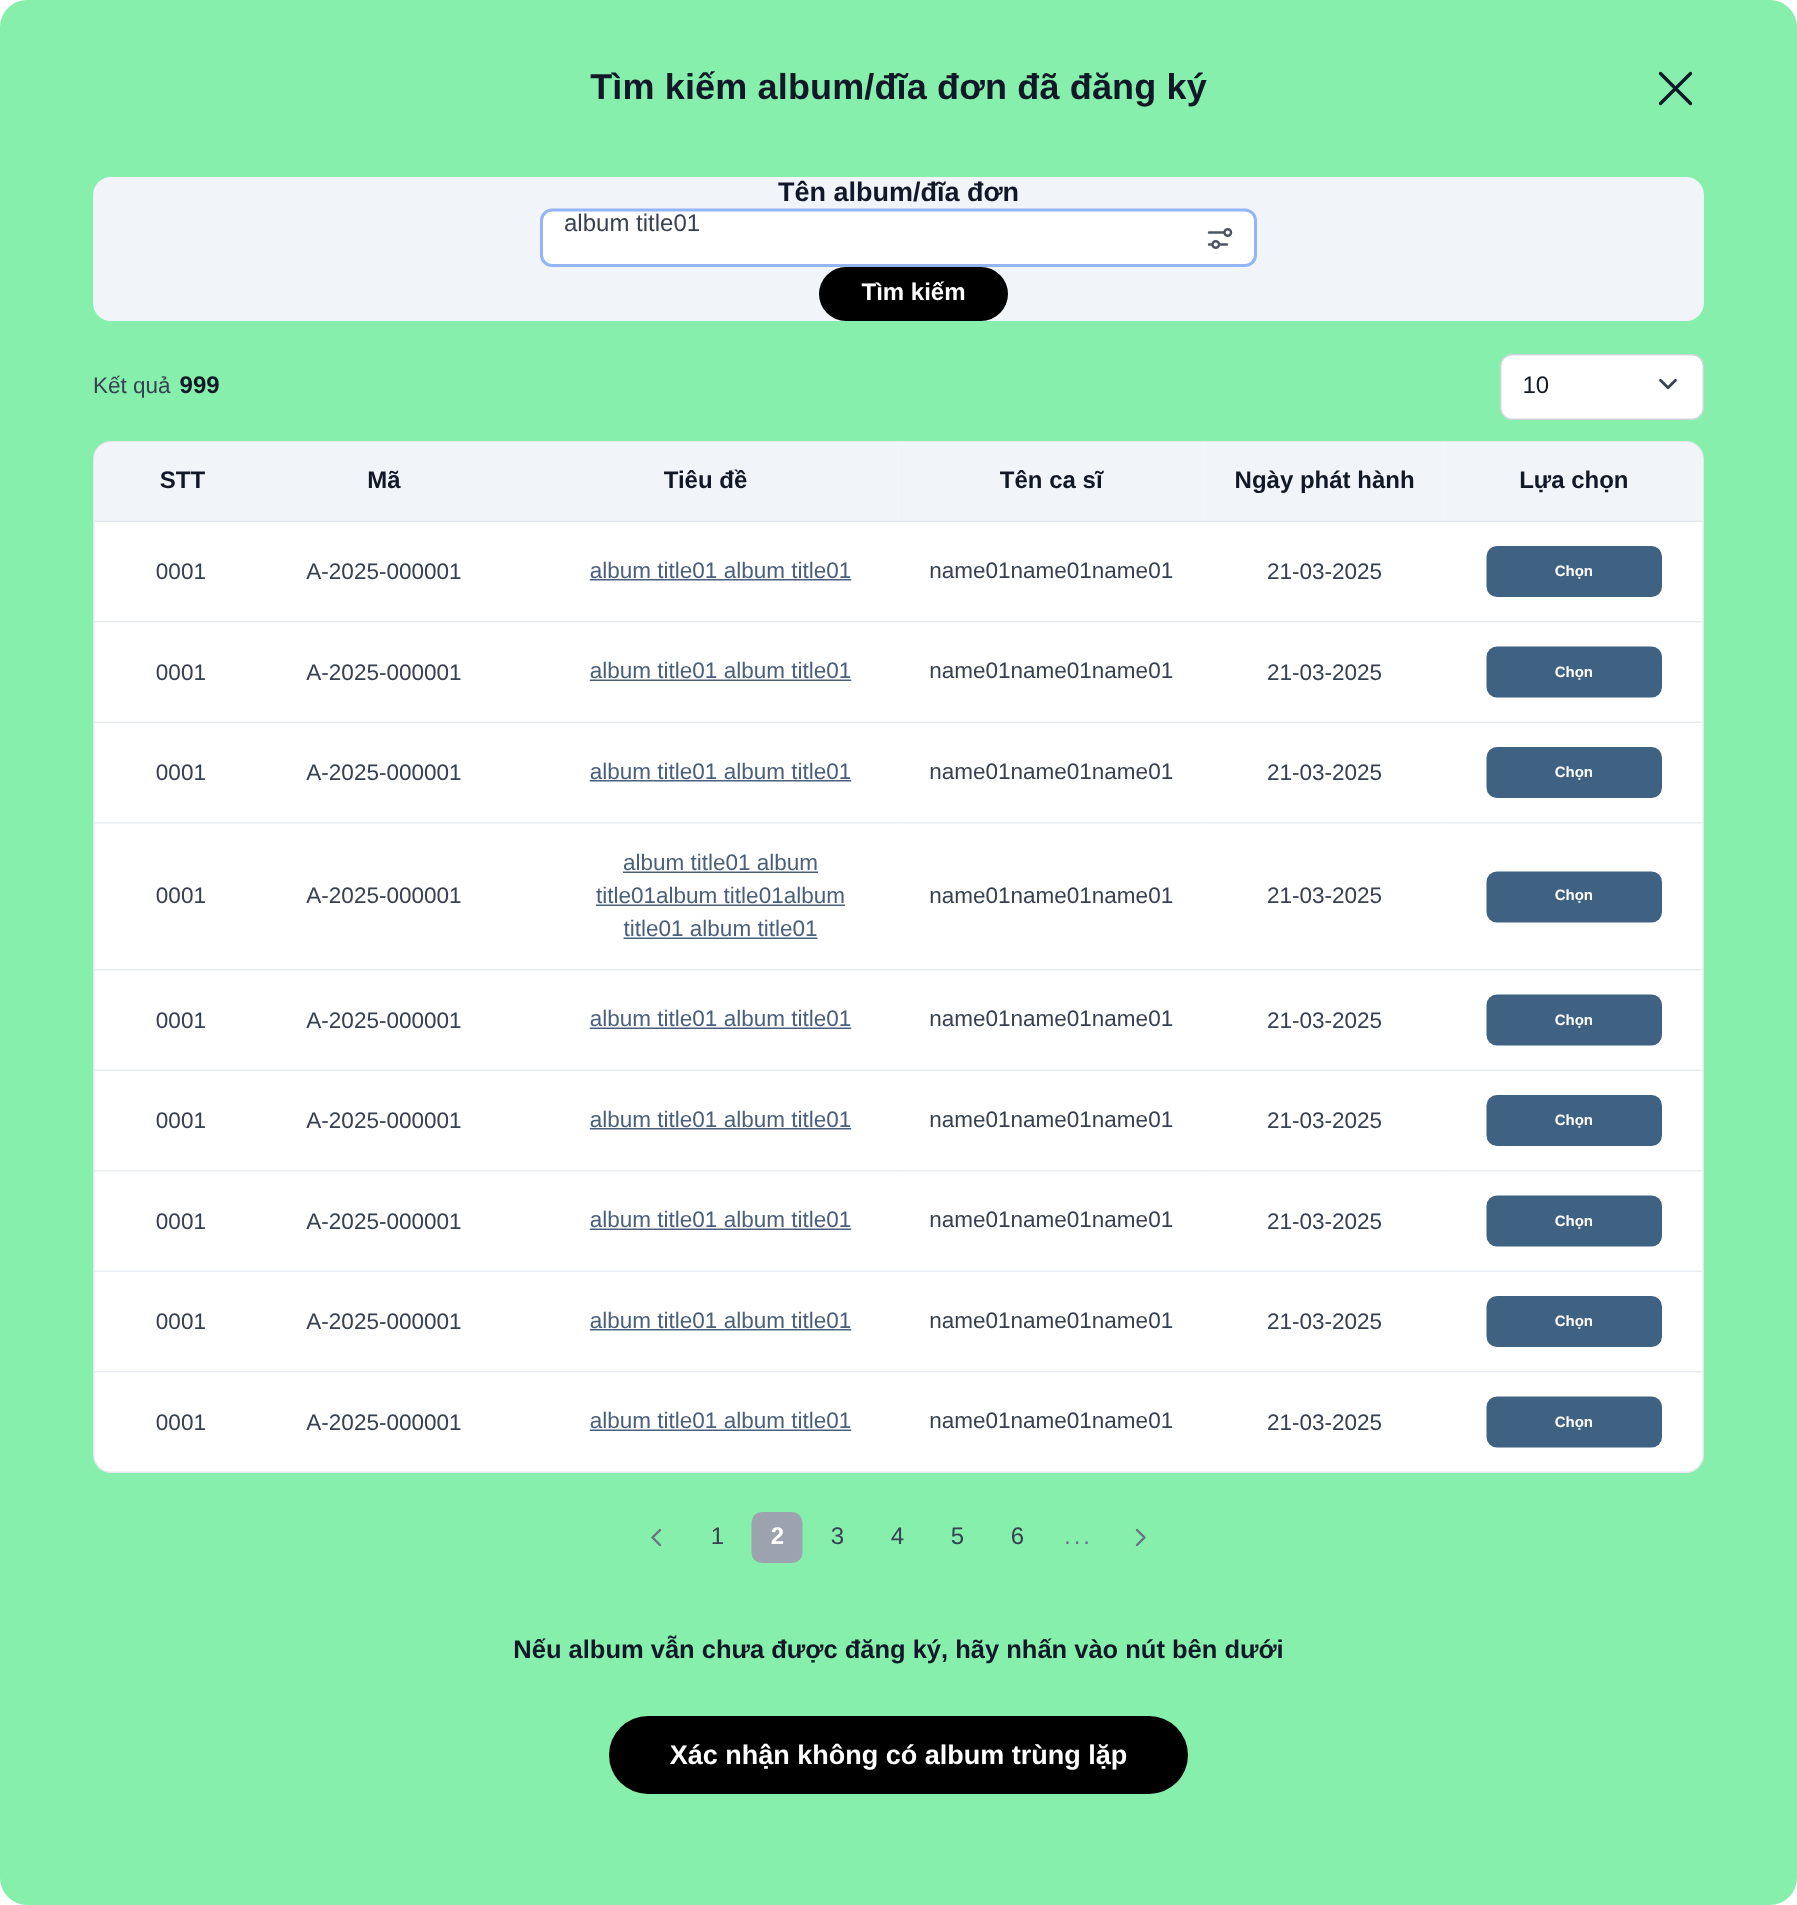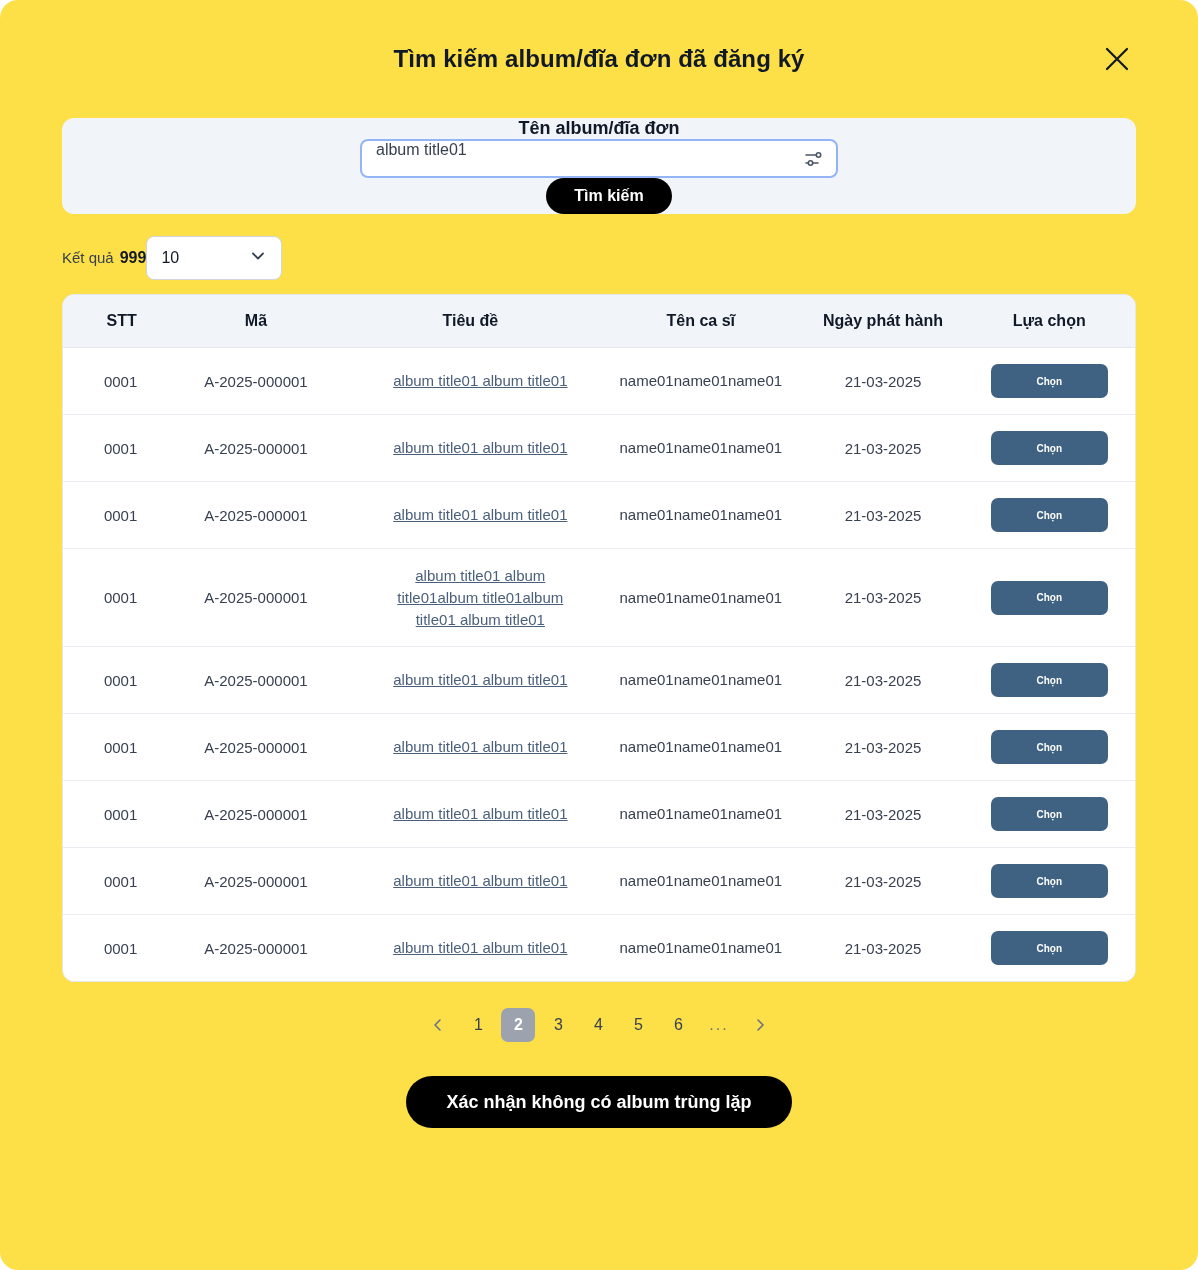--- a/index.html
+++ b/index.html
@@ -12,21 +12,21 @@
   }
   body {
     width: 1198px;
     height: 1270px;
     overflow: hidden;
   }
   .modal {
     position: relative;
     width: 1198px;
     height: 1270px;
-    background: #fde047;
+    background: #86efac;
     border-radius: 18px;
     padding: 0;
   }
   .modal-header {
     position: relative;
     height: 118px;
     display: flex;
     align-items: center;
     justify-content: center;
   }
@@ -107,20 +107,21 @@
     font-weight: bold;
     cursor: pointer;
     font-family: "Liberation Sans", sans-serif;
     text-align: center;
   }
 
   .results-bar {
     margin: 22px 62px 0 62px;
     display: flex;
     align-items: center;
+    justify-content: space-between;
     height: 44px;
   }
   .results-count {
     font-size: 15px;
     color: #374151;
   }
   .results-count .num {
     font-weight: bold;
     color: #111827;
     margin-left: 6px;
@@ -405,18 +406,19 @@
       <button class="page-item">5</button>
       <button class="page-item">6</button>
       <span class="page-item page-ellipsis">...</span>
       <button class="page-item page-arrow">
         <svg width="16" height="16" viewBox="0 0 16 16" fill="none">
           <path d="M6 3 L11 8 L6 13" stroke="#6b7280" stroke-width="1.6" stroke-linecap="round" stroke-linejoin="round"></path>
         </svg>
       </button>
     </div>
 
+  <div class="footer-note">Nếu album vẫn chưa được đăng ký, hãy nhấn vào nút bên dưới</div>
 
   <div class="confirm-wrap">
     <button class="confirm-btn">Xác nhận không có album trùng lặp</button>
   </div>
 
 </div>
 
 </body></html>

